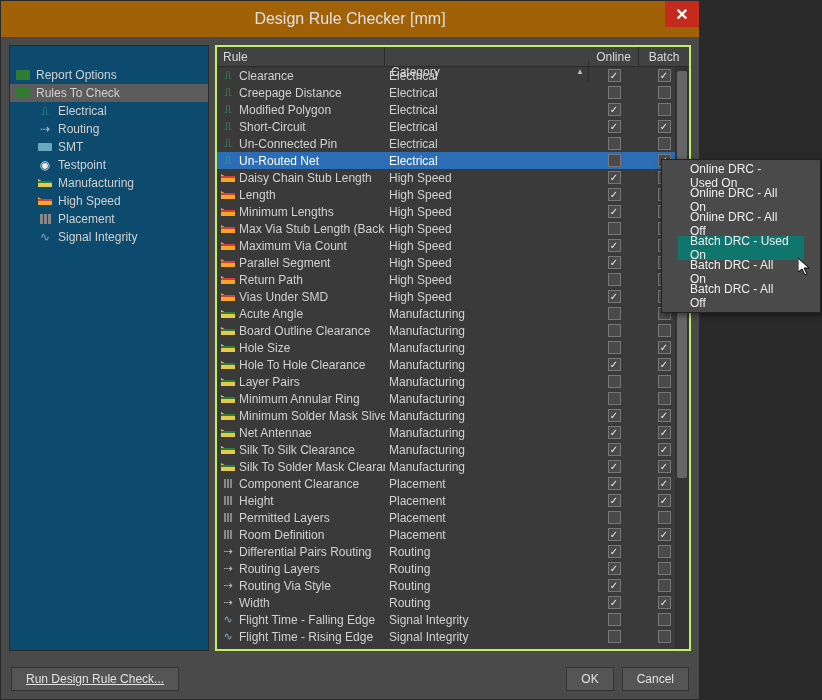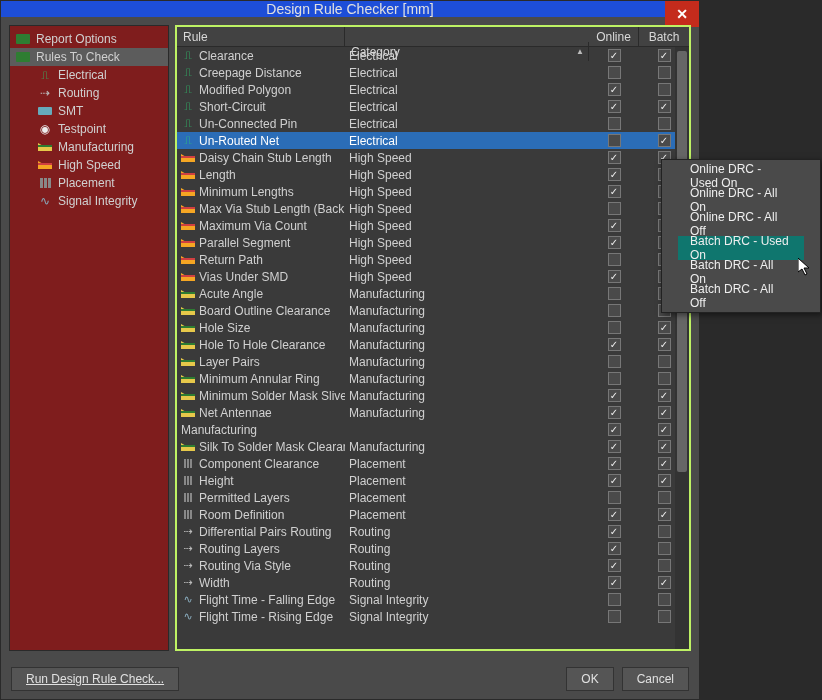--- a/index.html
+++ b/index.html
@@ -2,28 +2,28 @@
 <html><head>
 <meta charset="utf-8">
 <style>
   * { box-sizing: border-box; margin: 0; padding: 0; }
   html, body { width: 822px; height: 700px; background: #2a2a2a; font-family: "Segoe UI", Arial, sans-serif; font-size: 12px; color: #d0d0d0; }
   .dialog {
     position: absolute; left: 0; top: 0; width: 700px; height: 700px;
     background: #4a4a4a; border: 1px solid #2a2a2a; display: flex; flex-direction: column;
   }
   .titlebar {
-    height: 16px; background: #1d4ed8; display: flex; align-items: center; justify-content: center;
-    position: relative; color: #e0e0e0; font-size: 14px;
+    height: 36px; background: #a16207; display: flex; align-items: center; justify-content: center;
+    position: relative; color: #e0e0e0; font-size: 16px;
   }
   .closebtn { position: absolute; right: 0; top: 0; width: 34px; height: 26px;
     background: #c42b1c; color: #fff; display: flex; align-items: center; justify-content: center;
     font-weight: bold; cursor: pointer; }
   .body { flex: 1; display: flex; gap: 6px; padding: 8px; overflow: hidden; }
-  .tree { width: 160px; background: #7f1d1d; border: 1px solid #2a2a2a; padding: 4px 0; overflow: auto; }
+  .tree { width: 200px; background: #0c4a6e; border: 1px solid #2a2a2a; padding: 20px 0; overflow: auto; }
   .tree-item { display: flex; align-items: center; gap: 6px; height: 18px; padding: 0 6px; cursor: pointer; }
   .tree-item.child { padding-left: 28px; }
   .tree-item.selected { background: #5c5c5c; align-items: center; }
   .tree-icon { width: 14px; height: 12px; display: inline-flex; align-items: center; justify-content: center; }
   .icon-folder { background: #2e7d32; width: 14px; height: 10px; border-radius: 1px; }
   .icon-elec { color: #2ecc71; font-size: 11px; }
   .icon-route { color: #bbb; }
   .icon-smt { background:#6ab; width:14px; height:8px; border-radius:1px;}
   .icon-tp { color:#eee; }
   .icon-mfg, .icon-hs { display:inline-block; }
@@ -507,20 +507,29 @@
             </div>
             <div class="gc-cat">Manufacturing</div>
             <div class="gc-chk">
               <span class="chk on"></span>
             </div>
             <div class="gc-chk">
               <span class="chk on"></span>
             </div>
           </div>
           <div class="grow">
+            <div class="gc-rule">
+              <span class="row-icon ri-mfg">
+                <svg width="14" height="12">
+                  <polygon points="0,10 14,10 14,6 7,6 0,2" fill="#e6c84a"></polygon>
+                  <rect y="4" width="14" height="2" fill="#2e7d32"></rect>
+                </svg>
+              </span>
+              <span>Silk To Silk Clearance</span>
+            </div>
             <div class="gc-cat">Manufacturing</div>
             <div class="gc-chk">
               <span class="chk on"></span>
             </div>
             <div class="gc-chk">
               <span class="chk on"></span>
             </div>
           </div>
           <div class="grow">
             <div class="gc-rule">

